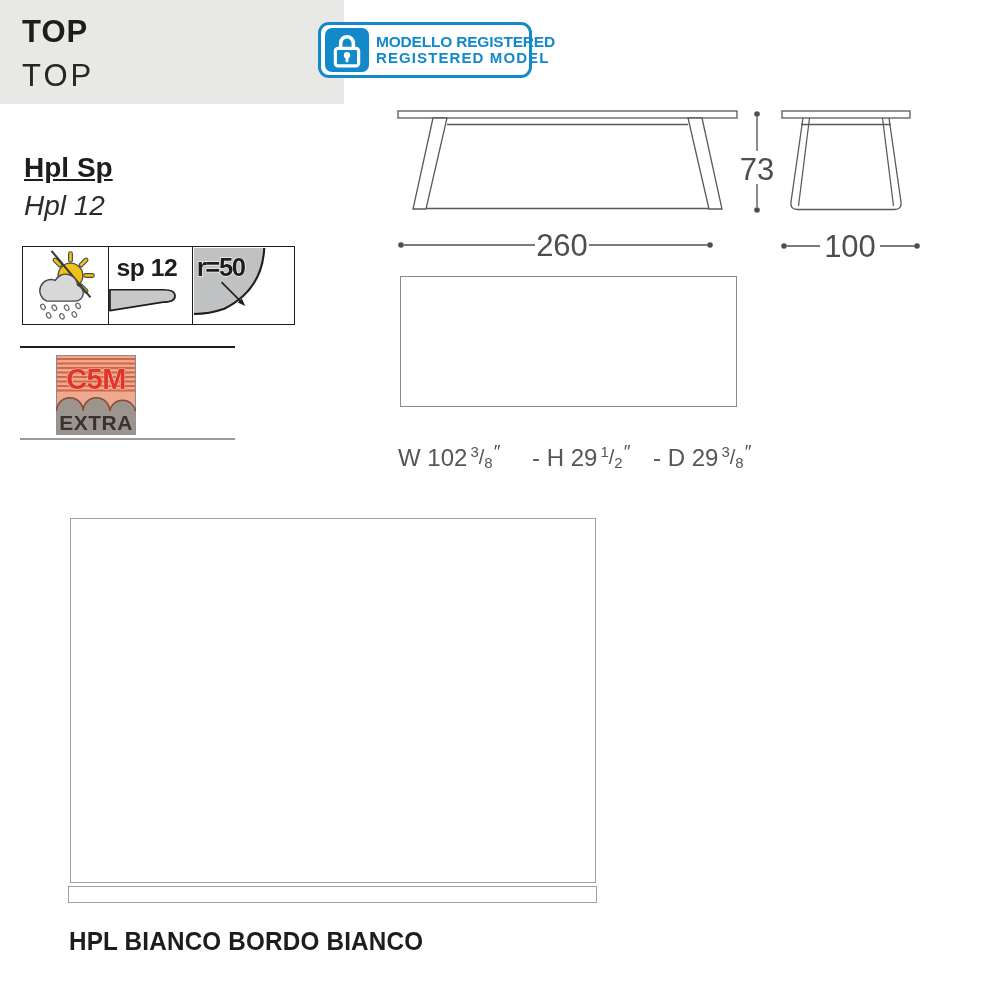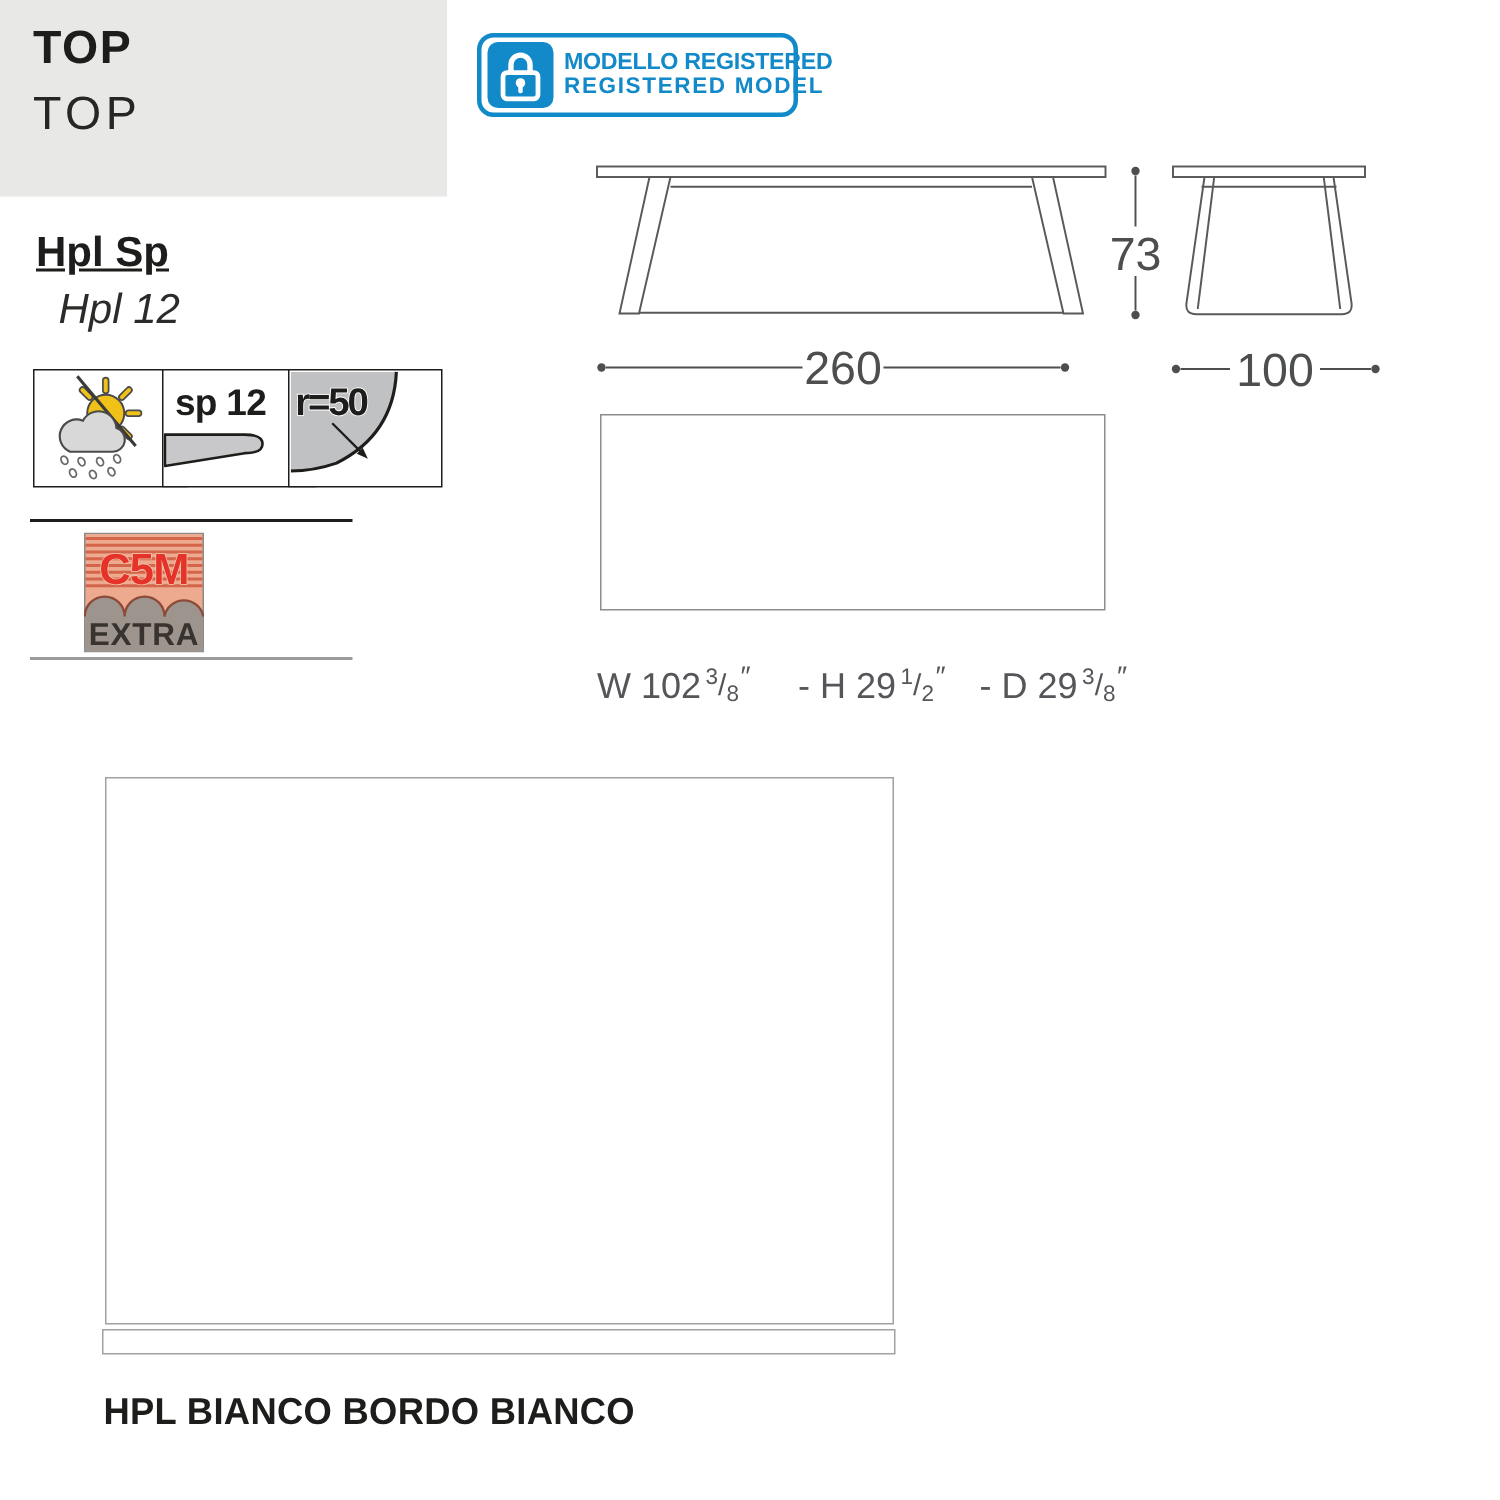--- a/index.html
+++ b/index.html
@@ -1,35 +1,35 @@
 <!DOCTYPE html>
 <html><head>
 <meta charset="utf-8">
 <style>
   html,body{margin:0;padding:0;background:#ffffff;}
   .page{position:relative;width:1000px;height:1000px;background:#fff;overflow:hidden;
         font-family:"Liberation Sans",sans-serif;color:#1d1d1b;}
 
   
-  .header-box{position:absolute;left:0;top:0;width:298px;height:131px;background:#e8e8e6;}
+  .header-box{position:absolute;left:0;top:0;width:298px;height:104px;background:#e8e8e6;padding-left:46px;}
   .header-title{position:absolute;left:22px;top:14px;font-size:31px;font-weight:800;letter-spacing:1px;color:#1d1d1b;}
   .header-sub{position:absolute;left:22px;top:58px;font-size:31px;font-weight:400;letter-spacing:3px;color:#262624;}
 
   
   .reg-badge{position:absolute;left:318px;top:22px;width:214px;height:56px;box-sizing:border-box;
              border:3px solid #1289c8;border-radius:11px;display:flex;align-items:center;padding:0 4px;background:#fff;}
   .lock-square{width:44px;height:44px;background:#1289c8;border-radius:7px;flex:0 0 auto;
                display:flex;align-items:center;justify-content:center;}
   .reg-text{margin-left:7px;color:#1289c8;line-height:1.12;}
   .reg-line1{font-size:15.5px;font-weight:800;letter-spacing:-0.2px;white-space:nowrap;}
   .reg-line2{font-size:15px;font-weight:700;letter-spacing:1.1px;white-space:nowrap;}
 
   
   .mat-name{position:absolute;left:24px;top:152px;font-size:28px;font-weight:700;color:#1d1d1b;text-decoration:underline;}
-  .mat-variant{position:absolute;left:39px;top:190px;font-size:28px;font-weight:400;font-style:italic;color:#2b2b29;}
+  .mat-variant{position:absolute;left:24px;top:190px;font-size:28px;font-weight:400;font-style:italic;color:#2b2b29;}
 
   
   .spec-box{position:absolute;top:246px;width:103px;height:79px;box-sizing:border-box;
             border:1.5px solid #1d1d1b;background:#fff;}
   .spec-box svg{display:block;}
   #box-weather{left:22px;} #box-sp{left:108px;} #box-r{left:192px;}
 
   
   .cert-line-top{position:absolute;left:20px;top:346px;width:215px;height:2px;background:#1d1d1b;}
   .cert-line-bottom{position:absolute;left:20px;top:438px;width:215px;height:2px;background:#9b9b9b;}

